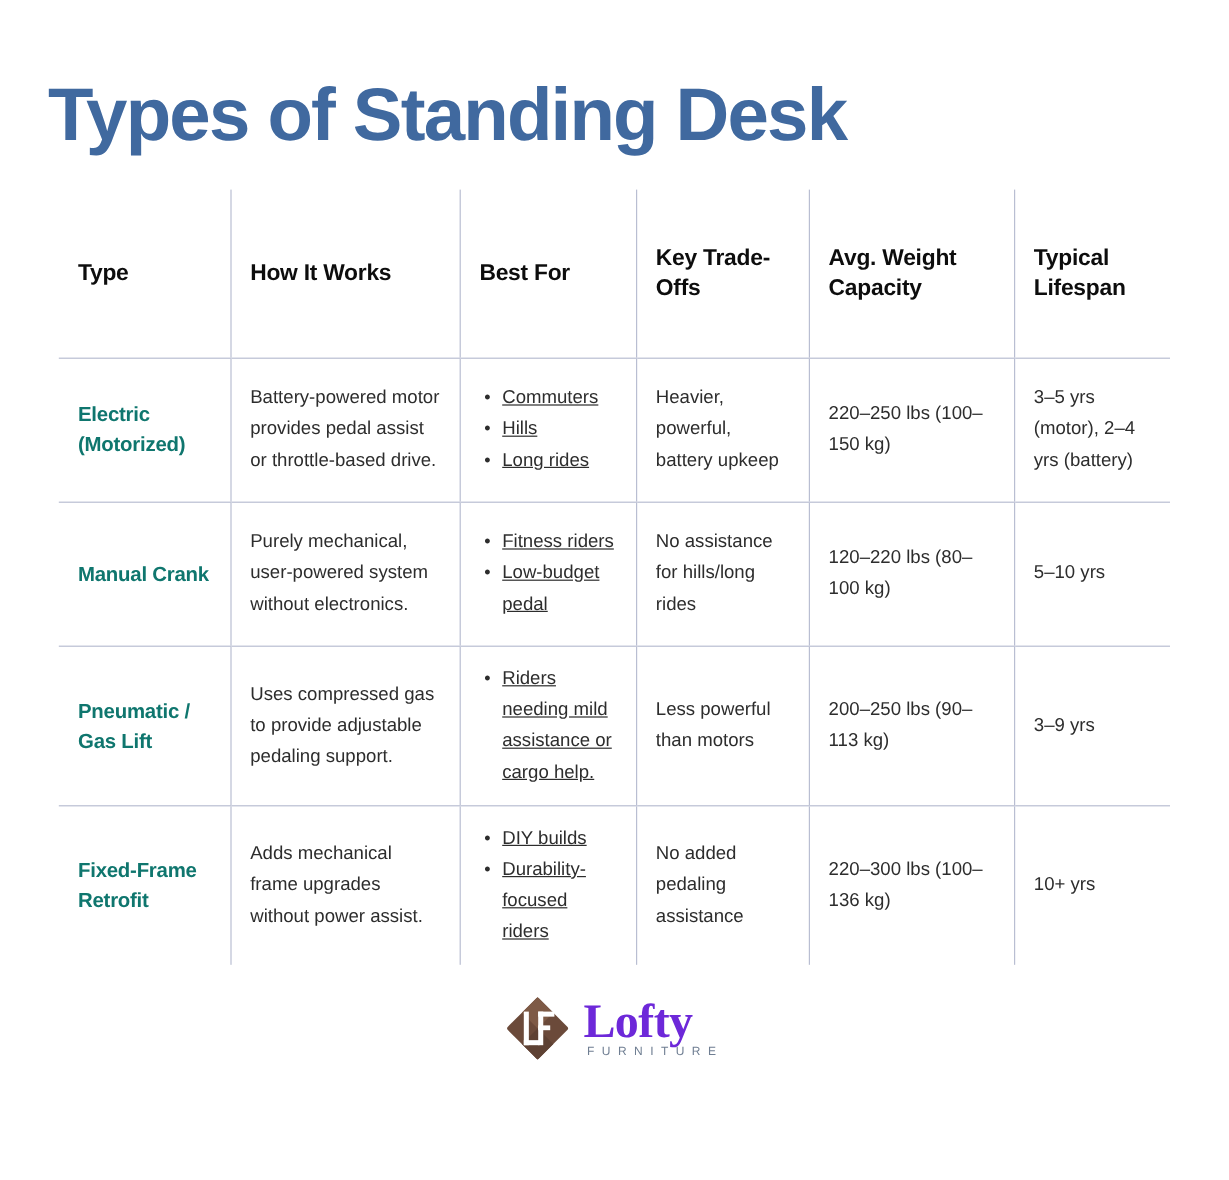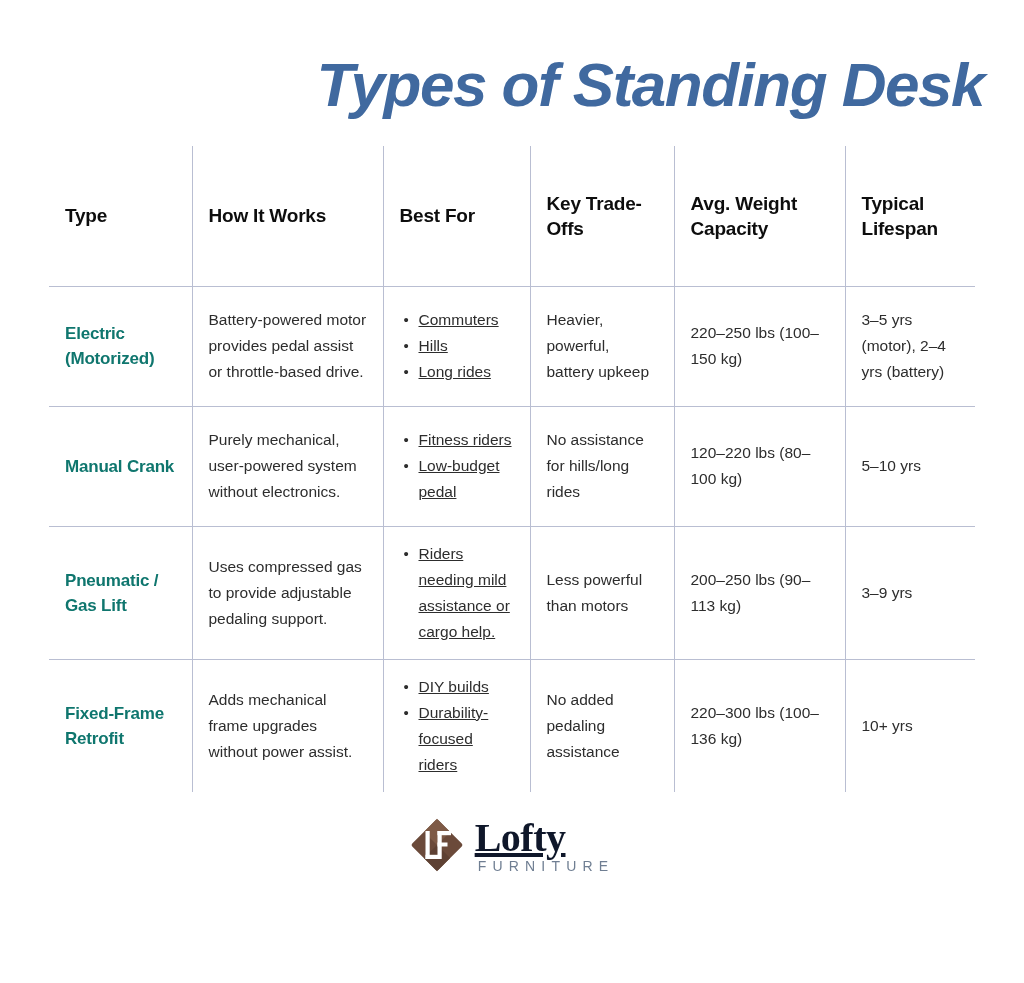--- a/index.html
+++ b/index.html
@@ -12,23 +12,22 @@
   .page {
     position: relative;
     width: 1024px;
     height: 983px;
     background: #ffffff;
     overflow: hidden;
   }
 
   
   .title-block {
-    padding: 48px 40px 0 40px;
-    text-align: right;
-    font-style: italic;
+    padding: 60px 40px 0 40px;
+    text-align: left;
   }
   .title-line {
     font-family: "Liberation Sans", sans-serif;
     font-weight: bold;
     font-size: 62px;
     line-height: 74px;
     letter-spacing: -1.5px;
     color: #40699f;
     white-space: nowrap;
   }
@@ -122,27 +121,26 @@
     justify-content: center;
     gap: 11px;
   }
   .logo-mark { flex: 0 0 auto; line-height: 0; }
   .logo-text { line-height: 1; }
   .logo-word {
     font-family: "Liberation Serif", serif;
     font-weight: bold;
     font-size: 40px;
     line-height: 40px;
-    color: #0f172a;
+    color: #6d28d9;
     letter-spacing: -0.5px;
-    text-decoration: underline;
   }
   .logo-sub {
     font-family: "Liberation Sans", sans-serif;
-    font-size: 14px;
+    font-size: 10px;
     letter-spacing: 6.2px;
     color: #6f7e92;
     margin-top: 1px;
     padding-left: 3px;
   }
 </style>
 </head>
 <body>
 
 <div class="page">

